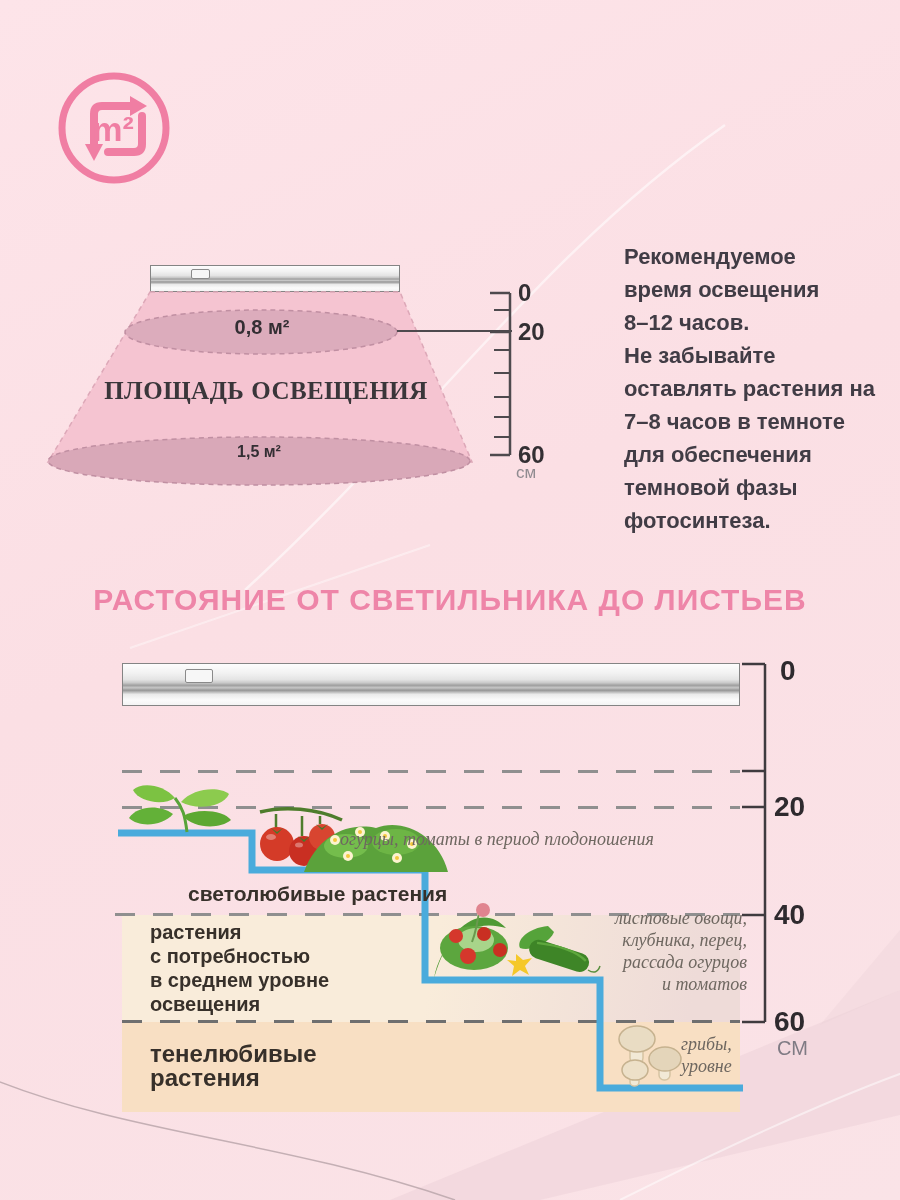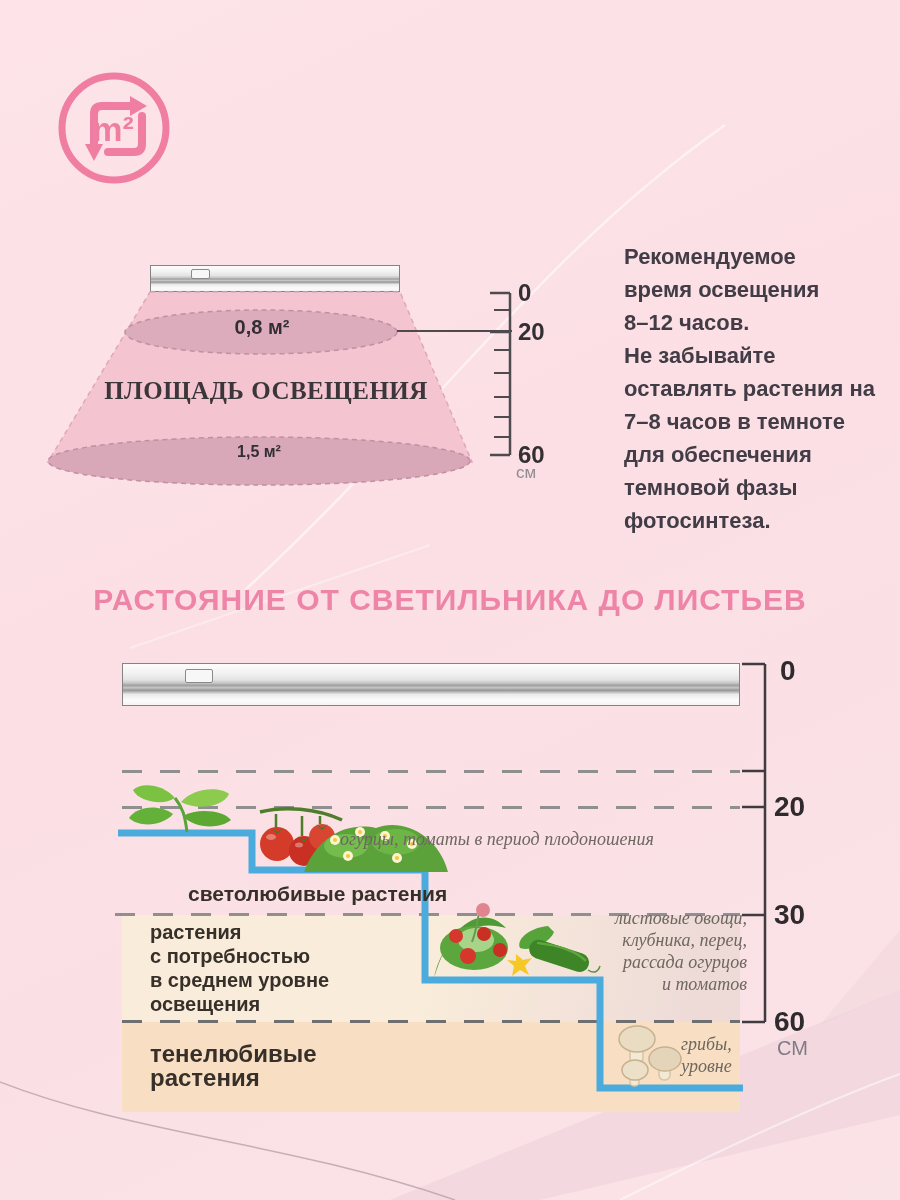--- a/index.html
+++ b/index.html
@@ -163,21 +163,21 @@
   <svg class="abs scale2-svg" viewBox="0 0 60 380">
     <line x1="35" y1="9" x2="35" y2="367" stroke="#3f3b3f" stroke-width="2.5"></line>
     <line x1="12" y1="9" x2="35" y2="9" stroke="#3f3b3f" stroke-width="2.5"></line>
     <line x1="12" y1="116" x2="35" y2="116" stroke="#3f3b3f" stroke-width="2.5"></line>
     <line x1="12" y1="152" x2="35" y2="152" stroke="#3f3b3f" stroke-width="2.5"></line>
     <line x1="12" y1="260" x2="35" y2="260" stroke="#3f3b3f" stroke-width="2.5"></line>
     <line x1="12" y1="367" x2="35" y2="367" stroke="#3f3b3f" stroke-width="2.5"></line>
   </svg>
   <span class="slbl slbl0">0</span>
   <span class="slbl slbl20">20</span>
-  <span class="slbl slbl30">30</span>
+  <span class="slbl slbl30">40</span>
   <span class="slbl slbl60">60</span>
   <span class="slbl slblcm">СМ</span>
 
 
   <svg class="abs steps-svg" viewBox="0 0 640 270">
     <polyline points="8,8 142,8 142,45 315,45 315,155 490,155 490,263 633,263" fill="none" stroke="#4aabdc" stroke-width="7"></polyline>
   </svg>
 
   <svg class="plant seedling" viewBox="0 0 122 54">
     <path d="M62 52 C60 36 58 28 50 18" stroke="#58a33a" stroke-width="3" fill="none"></path>

